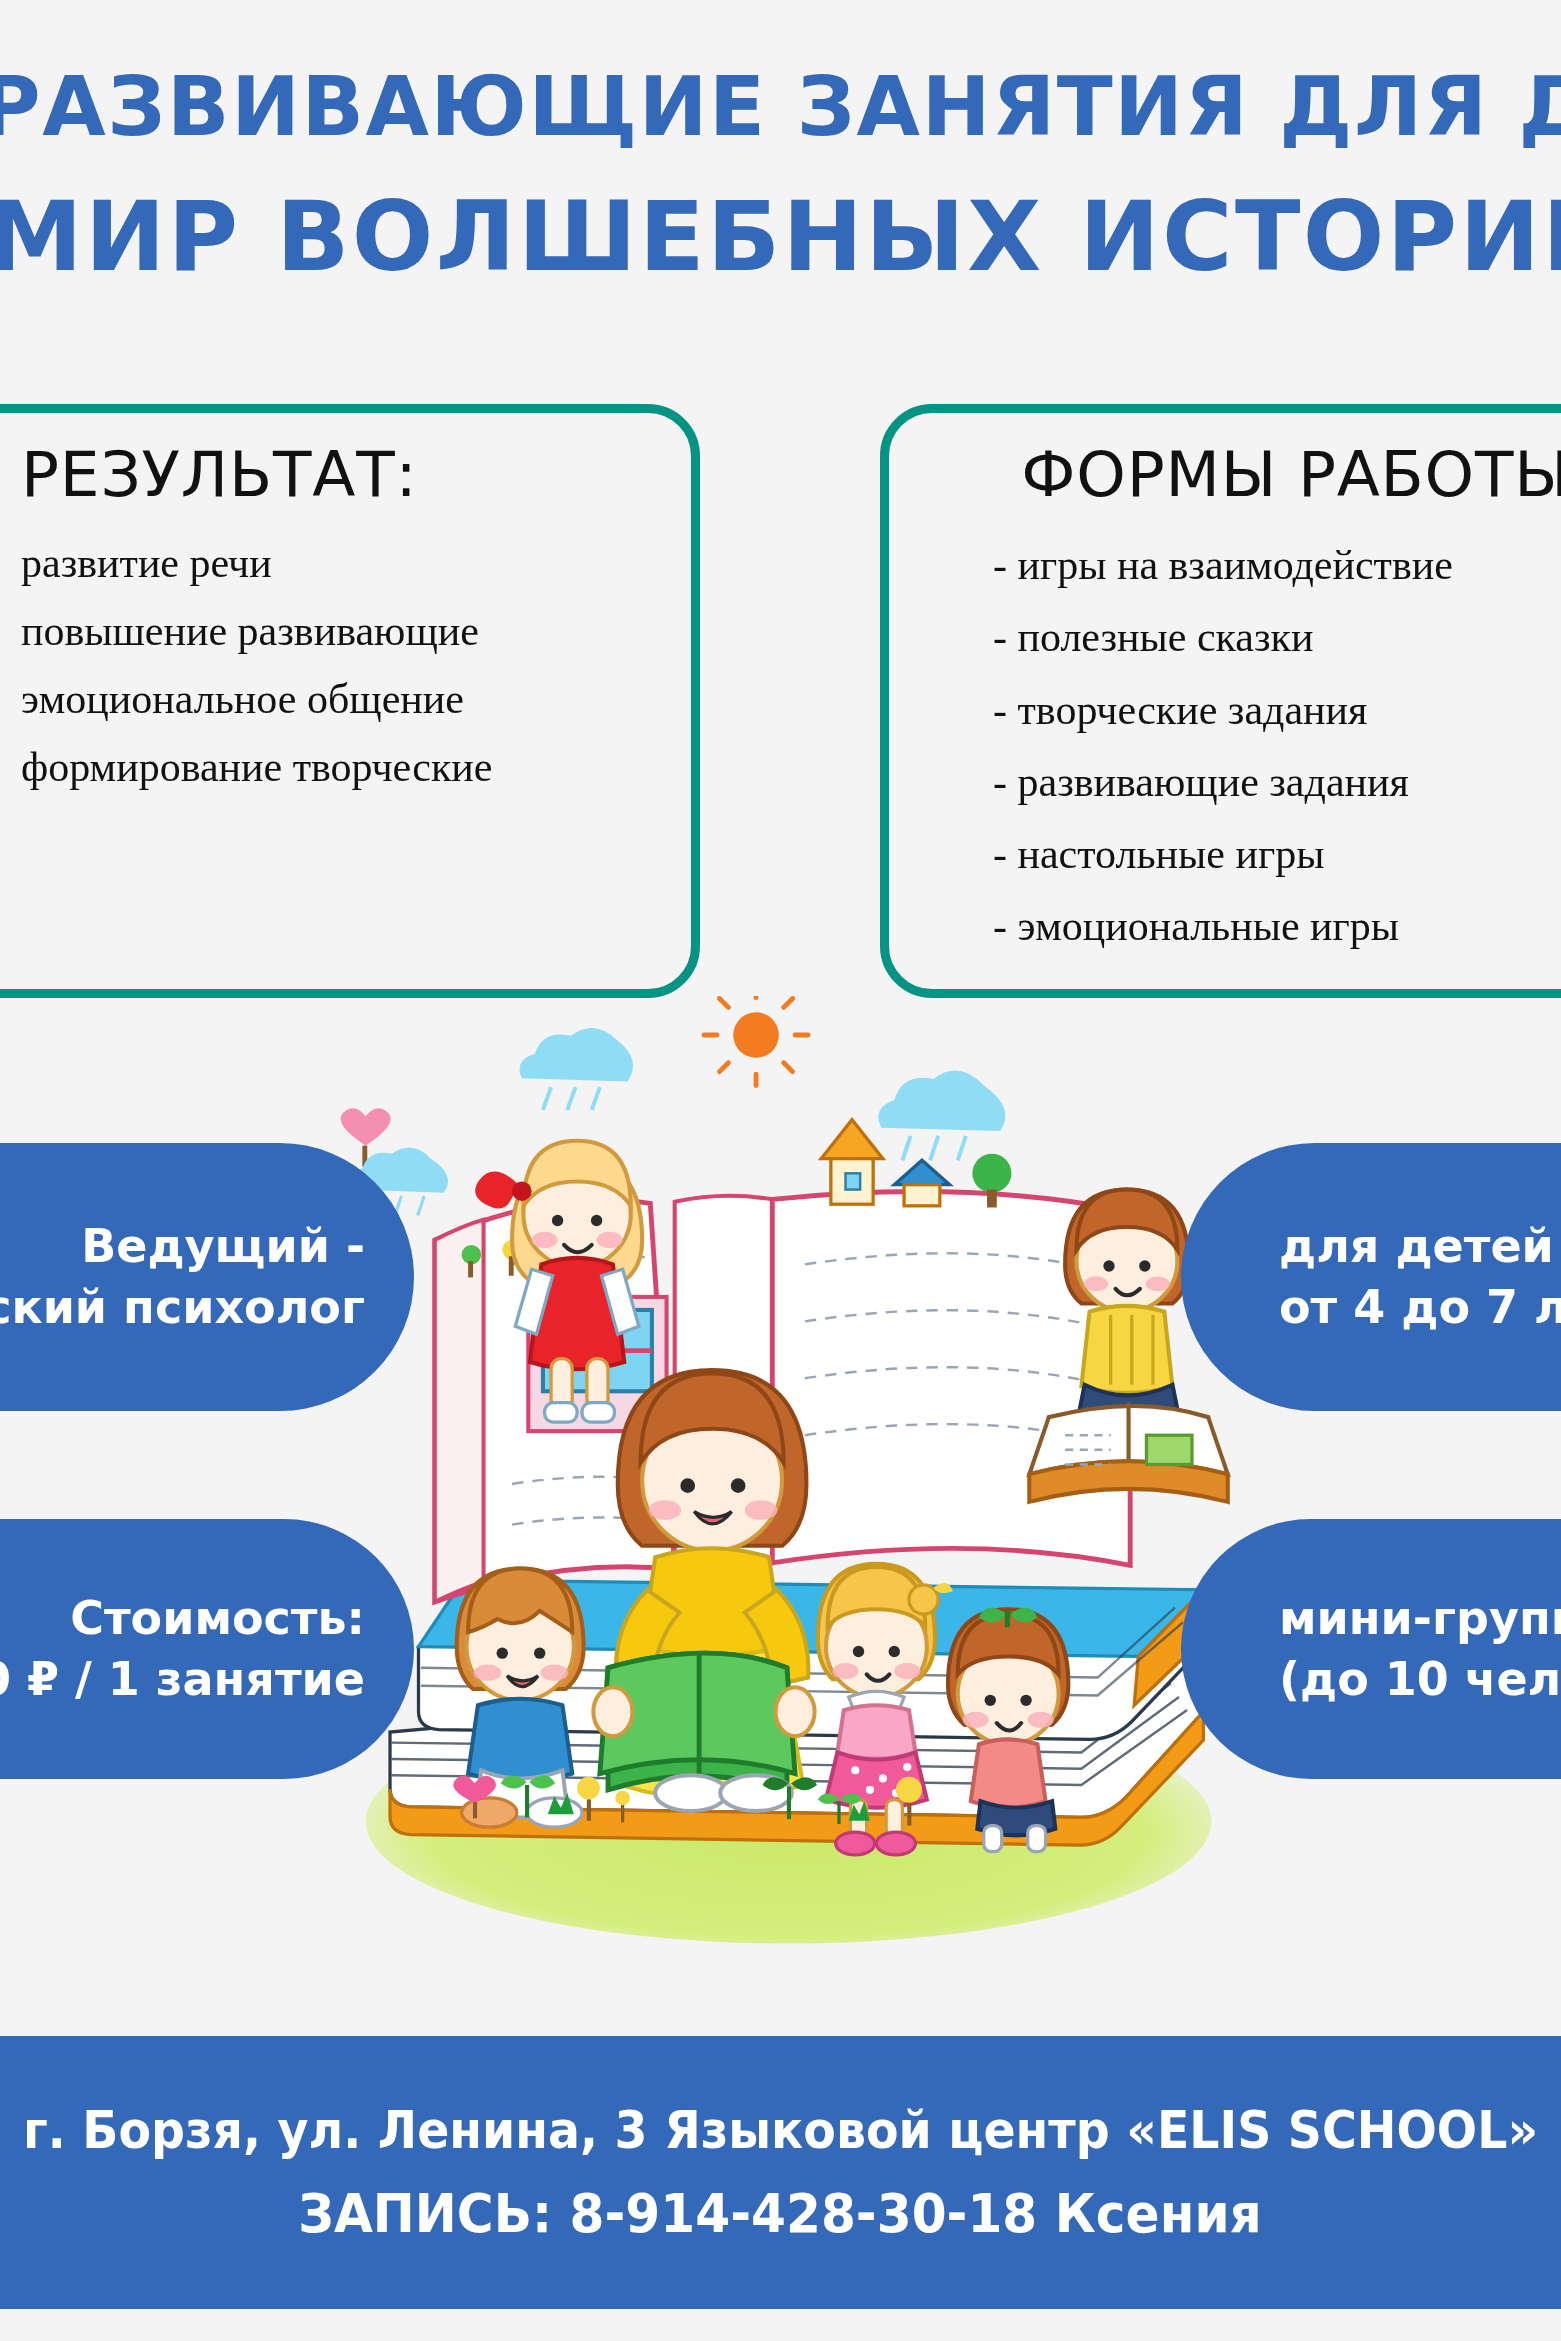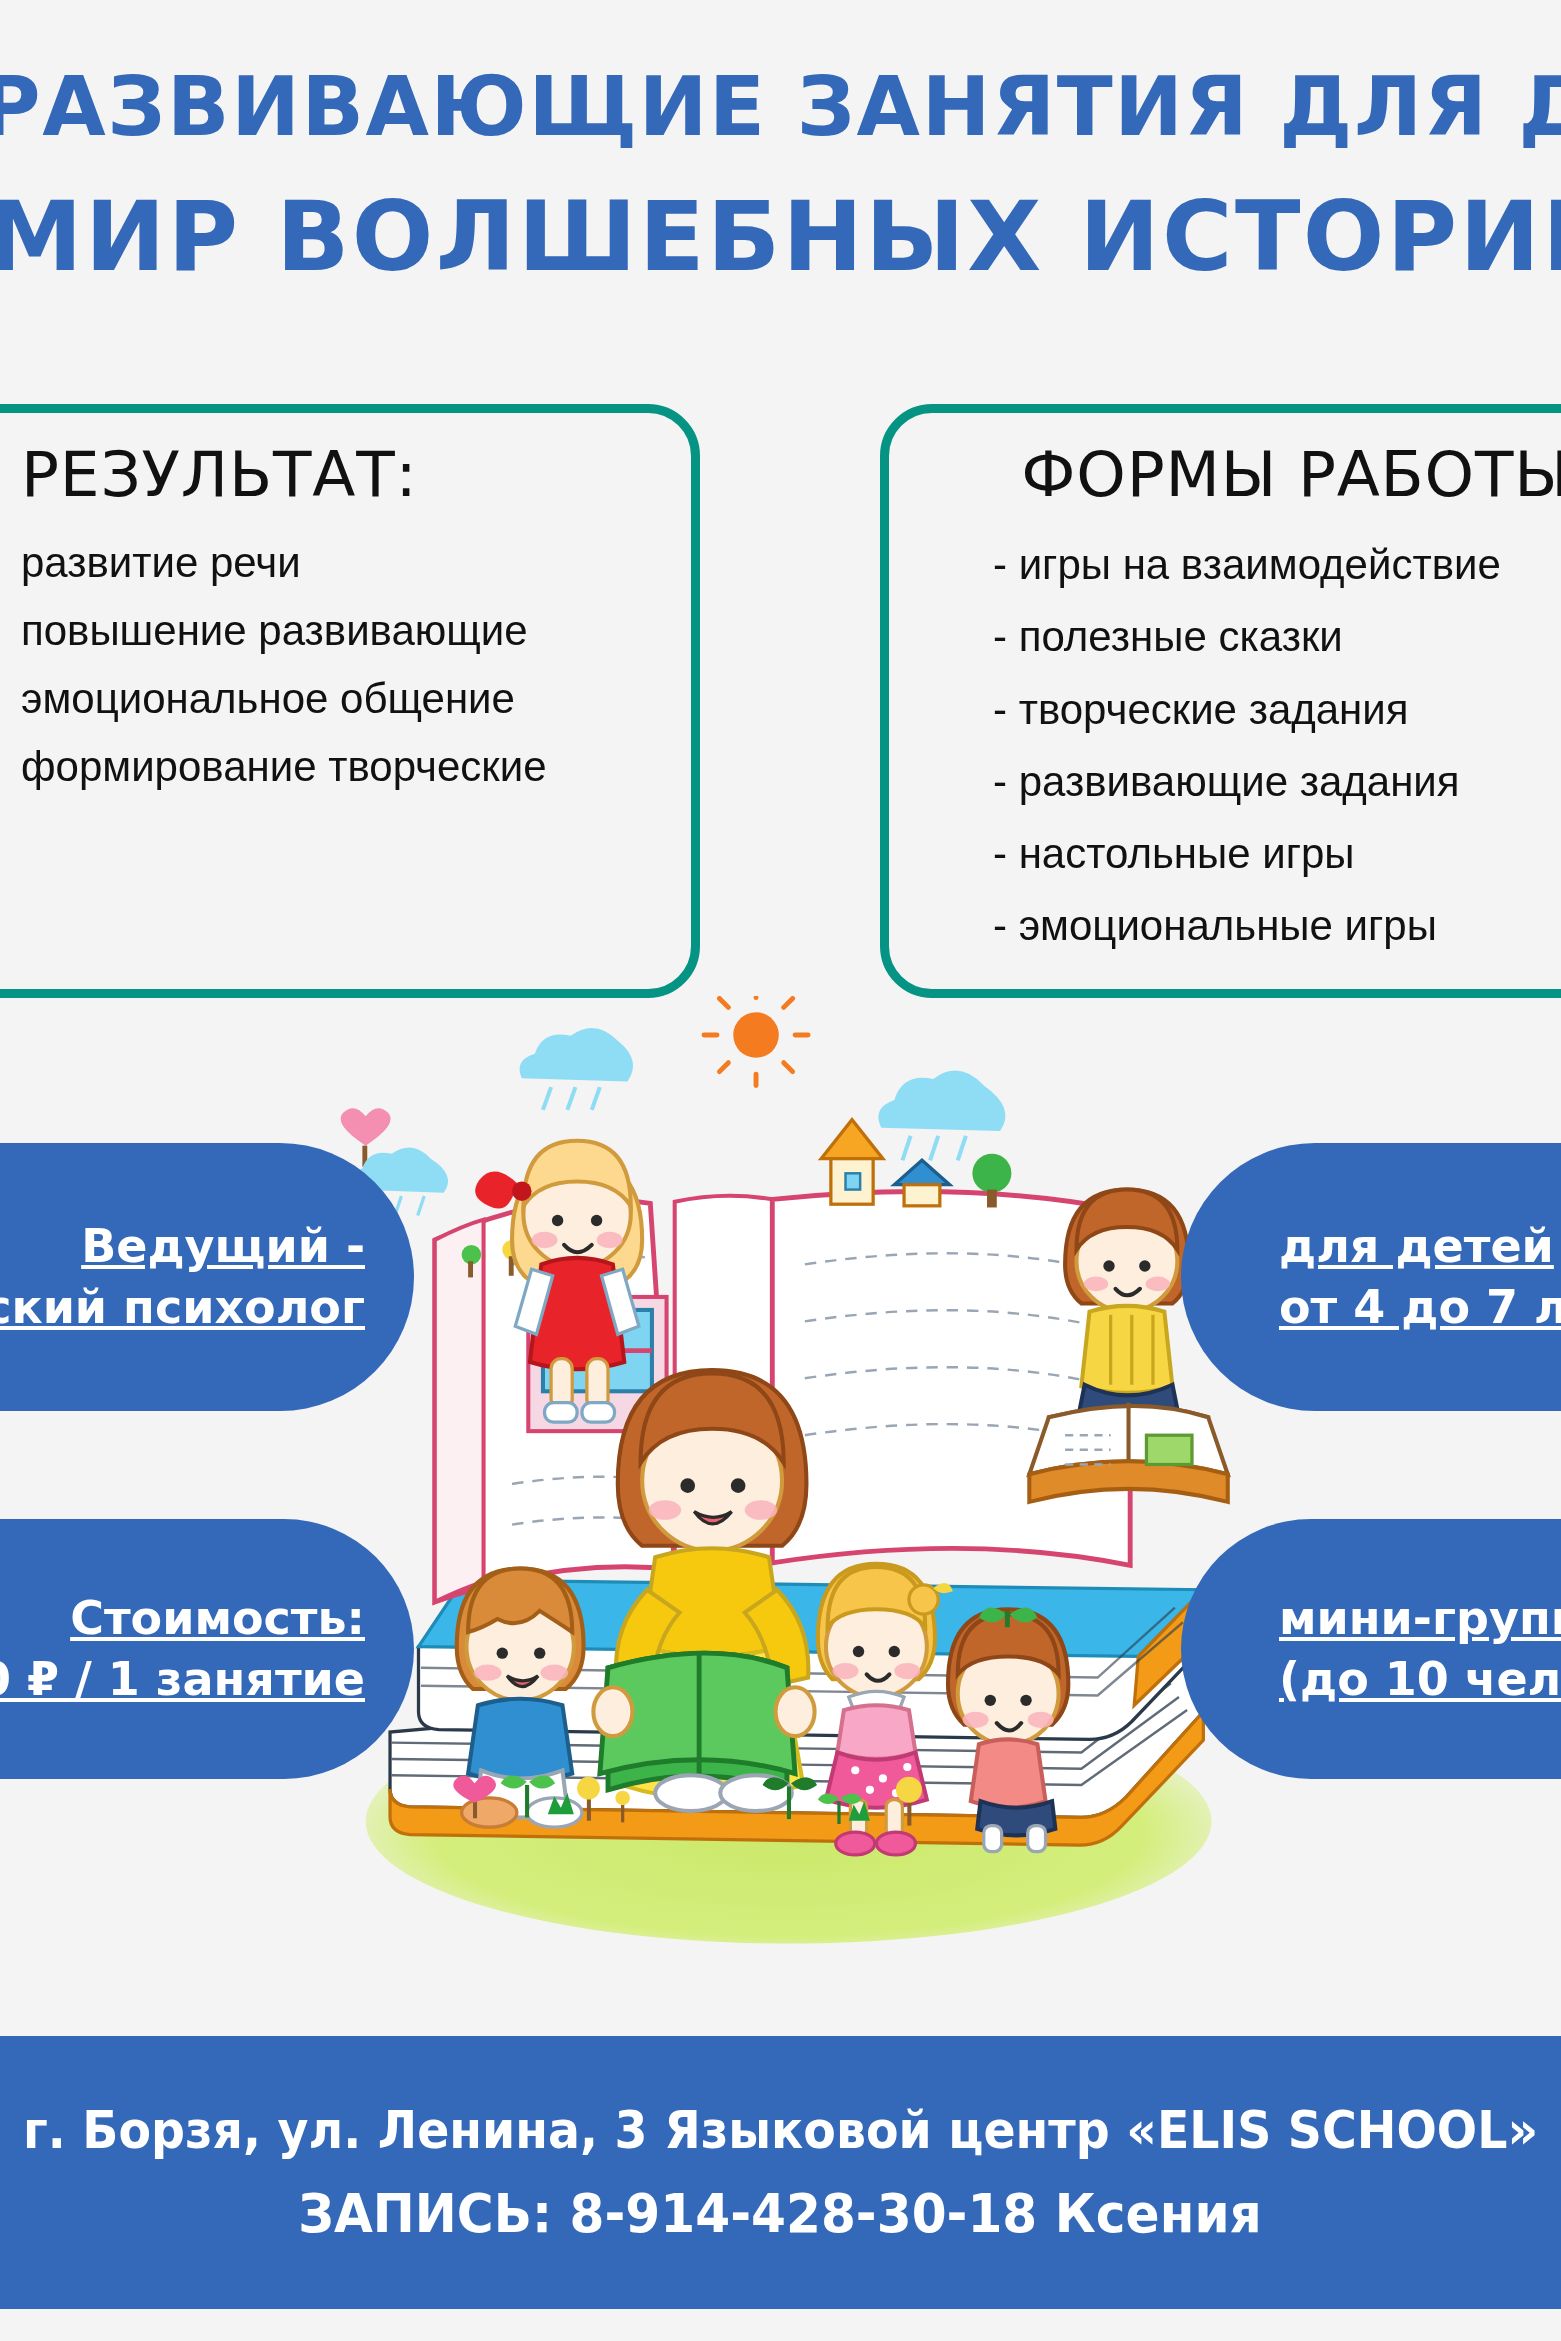--- a/index.html
+++ b/index.html
@@ -88,21 +88,21 @@
 
   .box-list {
     list-style: none;
     margin: 0;
     padding: 0;
   }
   .box-result .box-list { margin-top: 21px; padding-left: 114px; }
   .box-forms  .box-list { margin-top: 21px; padding-left: 68px; }
 
   .box-list li {
-    font-family: Liberation Sans, sans-serif;
+    font-family: Liberation Serif, serif;
     font-size: 42px;
     color: #111111;
     line-height: 1.62;
     white-space: nowrap;
     letter-spacing: 0px;
   }
   .box-forms .box-list li { line-height: 1.72; }
 
   
   .pill {
@@ -130,21 +130,21 @@
     border-radius: 163px 0 0 163px;
     padding: 0 49px 0 98px;
     align-items: flex-start;
     text-align: left;
   }
   .pill-host      { left: -220px; top: 1143px; width: 634px;  height: 268px; }
   .pill-price     { left: -220px; top: 1519px; width: 634px;  height: 260px; }
   .pill-age       { left: 1181px; top: 1143px; width: 618px;  height: 268px; }
   .pill-group     { left: 1181px; top: 1519px; width: 618px;  height: 260px; }
 
-  .pill-line { display: block; text-decoration: underline; }
+  .pill-line { display: block; }
 
   
   .illustration {
     position: absolute;
     left: 268px;
     top: 996px;
     width: 1033px;
     height: 976px;
     z-index: 2;
   }

